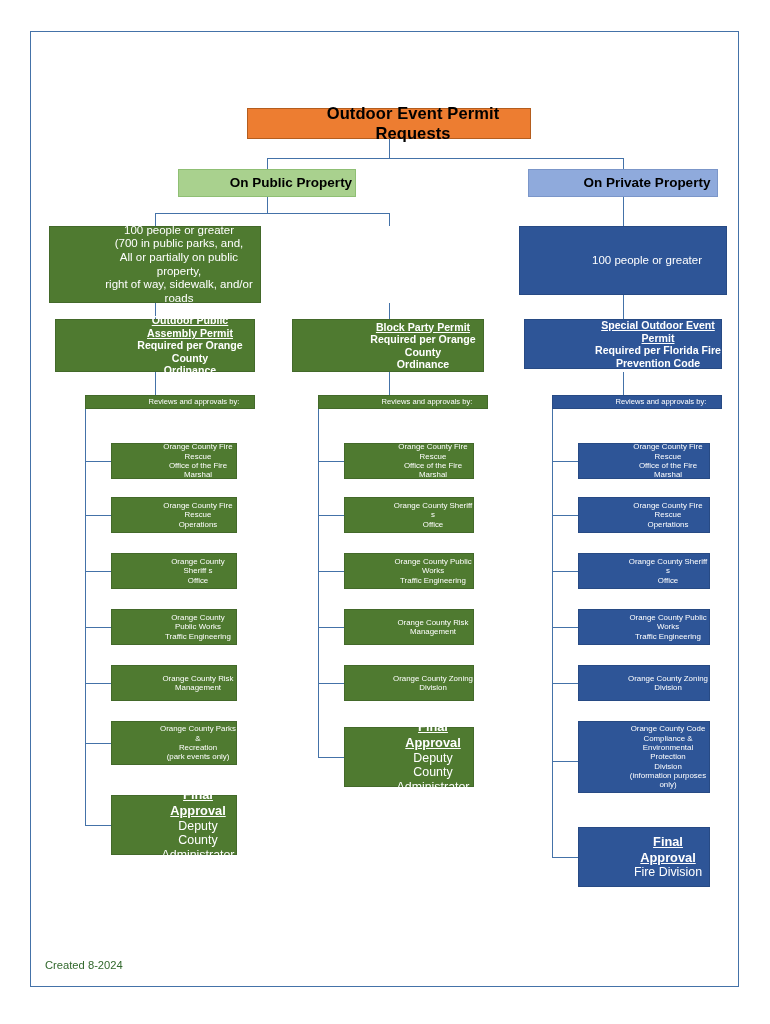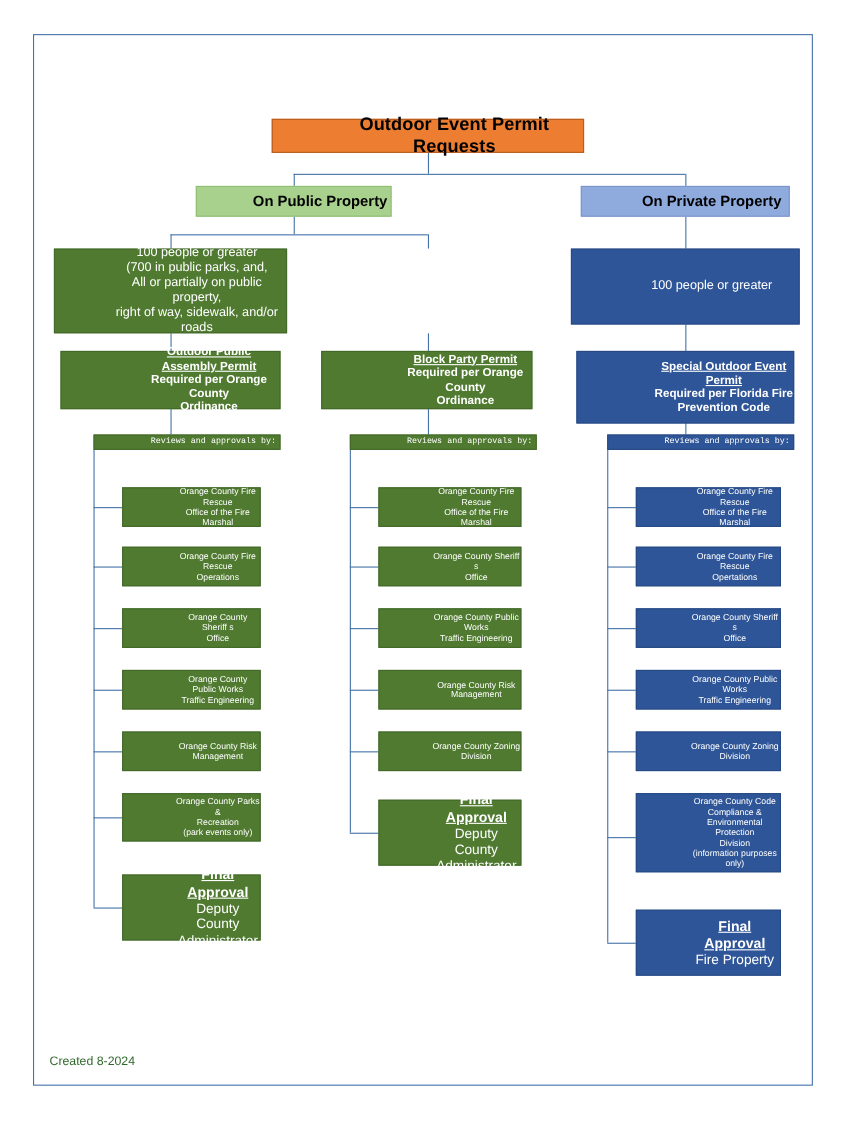--- a/index.html
+++ b/index.html
@@ -71,21 +71,21 @@
     background: #2E5597;
     border: 1px solid #274a84;
     color: #ffffff;
   }
 
   .title-main { font-size: 16.5px; letter-spacing: .1px; }
   .title-sub  { font-size: 13.5px; }
   .crit       { font-size: 11.5px; }
   .permit     { font-size: 10.6px; font-weight: bold; padding-left: 22px; }
   .permit u   { text-decoration: underline; }
-  .reviews    { font-size: 7.6px; font-family: Liberation Mono, monospace; }
+  .reviews    { font-size: 7.6px; }
   .item       { font-size: 7.9px; }
   .final      { font-size: 12.4px; }
   .final .fa  { font-weight: bold; text-decoration: underline; font-size: 12.8px; }
 
   
   .ln {
     position: absolute;
     background: #4472a8;
     z-index: 1;
   }
@@ -222,21 +222,21 @@
   <div class="node t-green item" style="left:344px; top:665px; width:130px; height:36px;">
     <span>Orange County Zoning<br>Division</span>
   </div>
   <div class="node t-green final" style="left:344px; top:727px; width:130px; height:60px;">
     <span><span class="fa">Final Approval</span><br><span>Deputy County<br>Administrator</span></span>
   </div>
 
   <div class="node t-blue crit" style="left:519px; top:226px; width:208px; height:69px;">
     <span>100 people or greater</span>
   </div>
-  <div class="node t-blue permit" style="left:524px; top:319px; width:198px; height:66px;">
+  <div class="node t-blue permit" style="left:524px; top:319px; width:198px; height:50px;">
     <span><u>Special Outdoor Event Permit</u><br><span>Required per Florida Fire<br>Prevention Code</span></span>
   </div>
   <div class="node t-blue reviews" style="left:552px; top:395px; width:170px; height:14px;">
     <span>Reviews and approvals by:</span>
   </div>
   <div class="node t-blue item" style="left:578px; top:443px; width:132px; height:36px;">
     <span>Orange County Fire Rescue<br>Office of the Fire Marshal</span>
   </div>
   <div class="node t-blue item" style="left:578px; top:497px; width:132px; height:36px;">
     <span>Orange County Fire Rescue<br>Opertations</span>
@@ -247,18 +247,18 @@
   <div class="node t-blue item" style="left:578px; top:609px; width:132px; height:36px;">
     <span>Orange County Public Works<br>Traffic Engineering</span>
   </div>
   <div class="node t-blue item" style="left:578px; top:665px; width:132px; height:36px;">
     <span>Orange County Zoning<br>Division</span>
   </div>
   <div class="node t-blue item" style="left:578px; top:721px; width:132px; height:72px;">
     <span>Orange County Code<br>Compliance &amp;<br>Environmental Protection<br>Division<br>(information purposes only)</span>
   </div>
   <div class="node t-blue final" style="left:578px; top:827px; width:132px; height:60px;">
-    <span><span class="fa">Final Approval</span><br><span>Fire Property</span></span>
+    <span><span class="fa">Final Approval</span><br><span>Fire Division</span></span>
   </div>
 
   <div id="footer">Created 8-2024</div>
 
 </div>
 
 </body></html>

